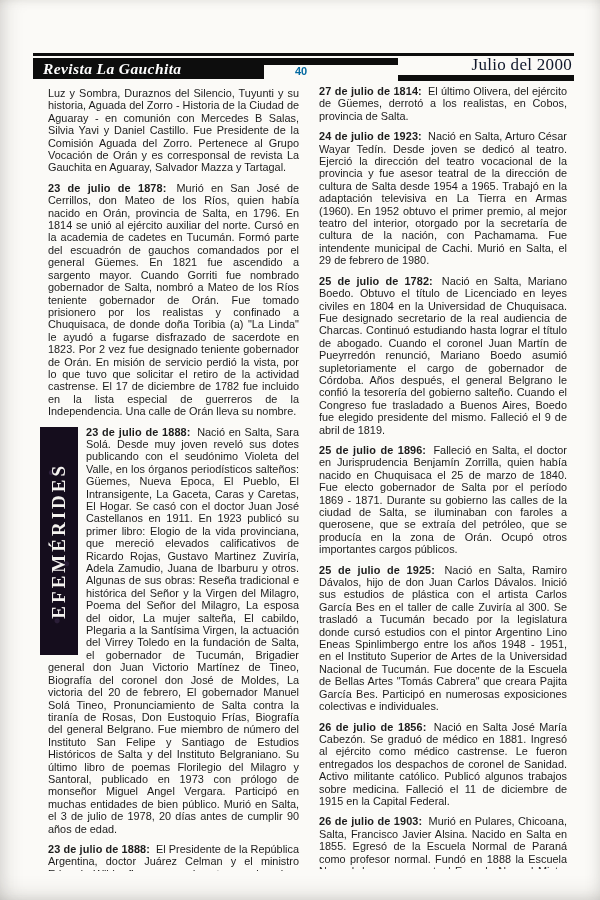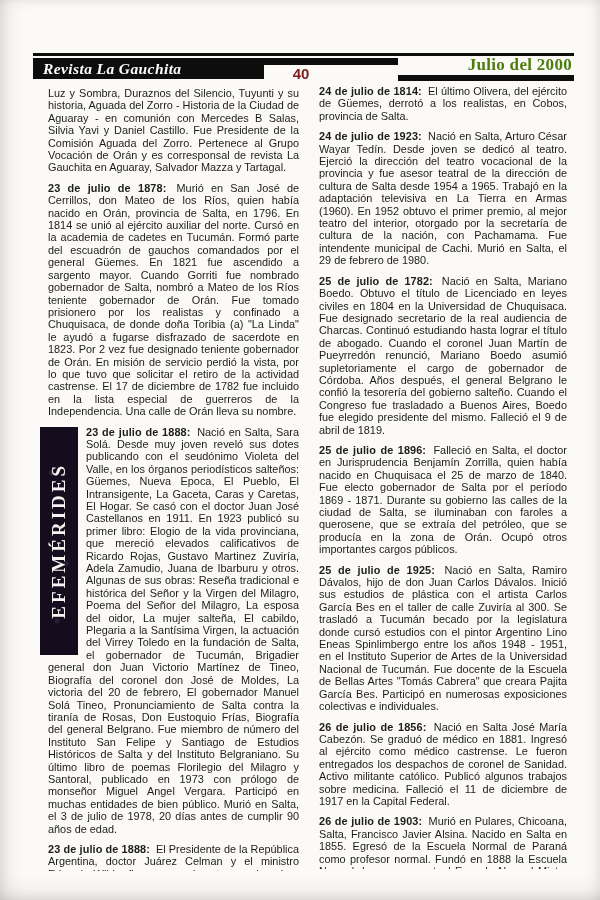--- a/index.html
+++ b/index.html
@@ -23,25 +23,25 @@
     position:absolute;left:33px;top:58px;width:231px;height:21px;background:#0d0d0d;
     display:flex;align-items:center;padding-left:10px;box-sizing:border-box;text-align:right;
   }
   .banner span{
     color:#fefefe;font-family:"Liberation Serif",serif;font-style:italic;font-weight:bold;
     font-size:15.5px;letter-spacing:.4px;white-space:nowrap;
   }
   .mid-strip{position:absolute;left:264px;top:58px;width:134px;height:7px;background:#0d0d0d;}
   .page-number{
     position:absolute;left:282px;top:65px;width:38px;text-align:center;
-    font-weight:bold;font-size:15px;color:#7f1d1d;
+    font-weight:bold;font-size:11px;color:#0369a1;
   }
   .issue-date{
     position:absolute;right:28px;top:55px;
-    font-family:"Liberation Serif",serif;font-size:17px;color:#4d7c0f;letter-spacing:.3px;font-weight:bold;
+    font-family:"Liberation Serif",serif;font-size:17px;color:#0f172a;letter-spacing:.3px;
   }
   .bottom-strip{position:absolute;left:398px;top:75px;width:176px;height:6px;background:#0d0d0d;}
   
   .col{
     position:absolute;top:79px;height:792px;overflow:hidden;
     font-size:10.9px;line-height:12.4px;text-align:justify;hyphens:auto;
   }
   .col-left{left:40px;width:267px;}
   .col-right{left:311px;width:264px;top:77px;}
   .body-p{margin:8px;padding:0;}
@@ -84,29 +84,29 @@
     <div class="efem">
       <span>EFEMÉRIDES</span>
     </div>
 
     <p class="body-p"><b class="edate">23 de julio de 1888:</b> <span>Nació en Salta, Sara Solá.  Desde muy joven reveló sus dotes publicando con el seudónimo Violeta del Valle, en los órganos periodísticos salteños: Güemes, Nueva Epoca, El Pueblo, El Intransigente, La Gaceta, Caras y Caretas, El Hogar.  Se casó con el doctor Juan José Castellanos en 1911.  En 1923 publicó su primer libro: Elogio de la vida provinciana, que mereció elevados calificativos de Ricardo Rojas, Gustavo Martinez Zuviría, Adela Zamudio, Juana de Ibarburu y otros.  Algunas de sus obras: Reseña tradicional e histórica del Señor y la Virgen del Milagro, Poema del Señor del Milagro, La esposa del oidor, La mujer salteña, El cabildo, Plegaria a la Santísima Virgen, la actuación del Virrey Toledo en la fundación de Salta, el gobernador de Tucumán, Brigadier general don Juan Victorio Martínez de Tineo, Biografía del coronel don José de Moldes, La victoria del 20 de febrero, El gobernador Manuel Solá Tineo, Pronunciamiento de Salta contra la tiranía de Rosas, Don Eustoquio Frías, Biografía del general Belgrano.  Fue miembro de número del Instituto San Felipe y Santiago de Estudios Históricos de Salta y del Instituto Belgraniano.  Su último libro de poemas Florilegio del Milagro y Santoral, publicado en 1973 con prólogo de monseñor Miguel Angel Vergara.  Participó en muchas entidades de bien público.  Murió en Salta, el 3 de julio de 1978, 20 días antes de cumplir 90 años de edad.</span></p>
 
     <p class="body-p"><b class="edate">23 de julio de 1888:</b> <span>El Presidente de la República Argentina, doctor Juárez Celman y el ministro Eduardo Wilde, firmaron un decreto por el cual se fundó la actual ciudad de General Güemes, en la provincia de Salta.  Recién en 1892 se empezó a llamar General Güemes, en la provincia de Salta. En 1950 se elevó a departamento, siendo esta ciudad su cabecera.</span></p>
   </div>
 
   <div class="col col-right">
-    <p class="body-p"><b class="edate">24 de julio de 1814:</b> <span>El último Olivera, del ejército de Güemes, derrotó a los realistas, en Cobos, provincia de Salta.</span></p>
+    <p class="body-p"><b class="edate">27 de julio de 1814:</b> <span>El último Olivera, del ejército de Güemes, derrotó a los realistas, en Cobos, provincia de Salta.</span></p>
 
     <p class="body-p"><b class="edate">24 de julio de 1923:</b> <span>Nació en Salta, Arturo César Wayar Tedín.  Desde joven se dedicó al teatro.  Ejerció la dirección del teatro vocacional de la provincia y fue asesor teatral de la dirección de cultura de Salta desde 1954 a 1965.  Trabajó en la adaptación televisiva en La Tierra en Armas (1960).  En 1952 obtuvo el primer premio, al mejor teatro del interior, otorgado por la secretaría de cultura de la nación, con Pachamama.  Fue intendente municipal de Cachi.  Murió en Salta, el 29 de febrero de 1980.</span></p>
 
     <p class="body-p"><b class="edate">25 de julio de 1782:</b> <span>Nació en Salta, Mariano Boedo.  Obtuvo el título de Licenciado en leyes civiles en 1804 en la Universidad de Chuquisaca.  Fue designado secretario de la real audiencia de Charcas.  Continuó estudiando hasta lograr el título de abogado.  Cuando el coronel Juan Martín de Pueyrredón renunció, Mariano Boedo asumió supletoriamente el cargo de gobernador de Córdoba.  Años después, el general Belgrano le confió la tesorería del gobierno salteño.  Cuando el Congreso fue trasladado a Buenos Aires, Boedo fue elegido presidente del mismo.  Falleció el 9 de abril de 1819.</span></p>
 
     <p class="body-p"><b class="edate">25 de julio de 1896:</b> <span>Falleció en Salta, el doctor en Jurisprudencia Benjamín Zorrilla, quien había nacido en Chuquisaca el 25 de marzo de 1840.  Fue electo gobernador de Salta por el período 1869 - 1871.  Durante su gobierno las calles de la ciudad de Salta, se iluminaban con faroles a querosene, que se extraía del petróleo, que se producía en la zona de Orán.  Ocupó otros importantes cargos públicos.</span></p>
 
     <p class="body-p"><b class="edate">25 de julio de 1925:</b> <span>Nació en Salta, Ramiro Dávalos, hijo de don Juan Carlos Dávalos.  Inició sus estudios de plástica con el artista Carlos García Bes en el taller de calle Zuviría al 300.  Se trasladó a Tucumán becado por la legislatura donde cursó estudios con el pintor Argentino Lino Eneas Spinlimbergo entre los años 1948 - 1951, en el Instituto Superior de Artes de la Universidad Nacional de Tucumán.  Fue docente de la Escuela de Bellas Artes "Tomás Cabrera" que creara Pajita García Bes.  Participó en numerosas exposiciones colectivas e individuales.</span></p>
 
-    <p class="body-p"><b class="edate">26 de julio de 1856:</b> <span>Nació en Salta José María Cabezón.  Se graduó de médico en 1881.  Ingresó al ejército como médico castrense.  Le fueron entregados los despachos de coronel de Sanidad.  Activo militante católico.  Publicó algunos trabajos sobre medicina.  Falleció el 11 de diciembre de 1917 en la Capital Federal.</span></p>
+    <p class="body-p"><b class="edate">26 de julio de 1856:</b> <span>Nació en Salta José María Cabezón.  Se graduó de médico en 1881.  Ingresó al ejército como médico castrense.  Le fueron entregados los despachos de coronel de Sanidad.  Activo militante católico.  Publicó algunos trabajos sobre medicina.  Falleció el 11 de diciembre de 1915 en la Capital Federal.</span></p>
 
     <p class="body-p"><b class="edate">26 de julio de 1903:</b> <span>Murió en Pulares, Chicoana, Salta, Francisco Javier Alsina.  Nacido en Salta en 1855.  Egresó de la Escuela Normal de Paraná como profesor normal.  Fundó en 1888 la Escuela Normal de varones, actual Escuela Normal Mixta.  Fue inspector general de escuelas y presidente del Consejo General de Educación.  Publicó una revista pedagógica: "El amigo de la infancia".</span></p>
 
   </div>
 
 </div>
 
 </body></html>

